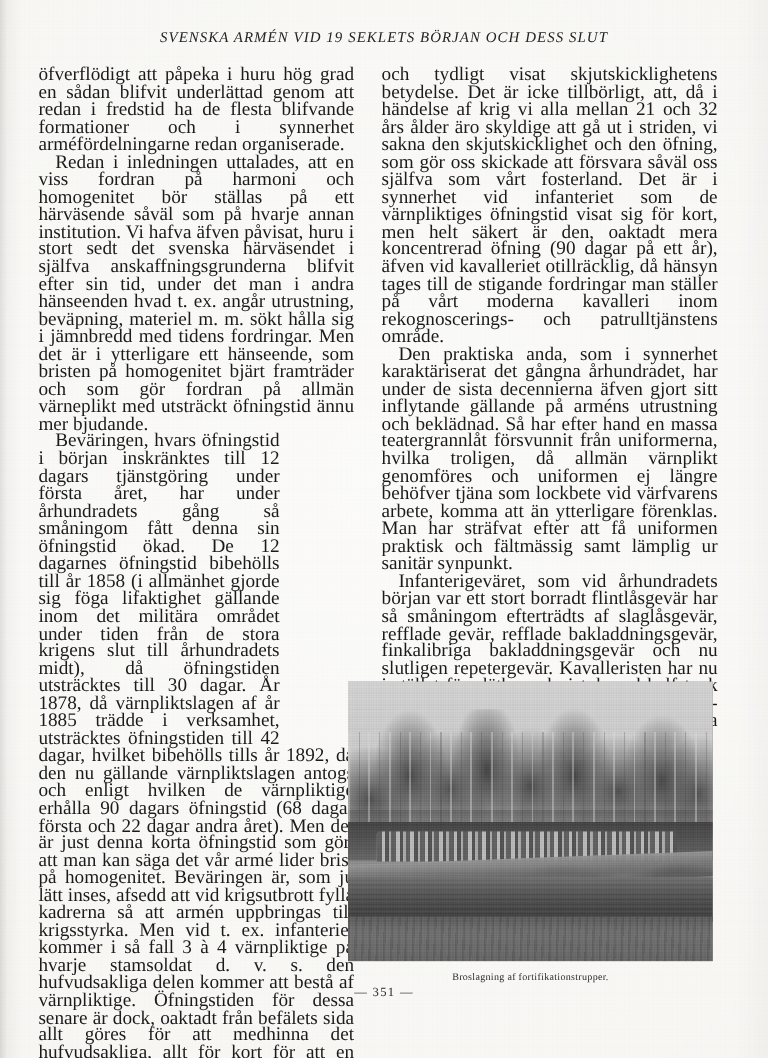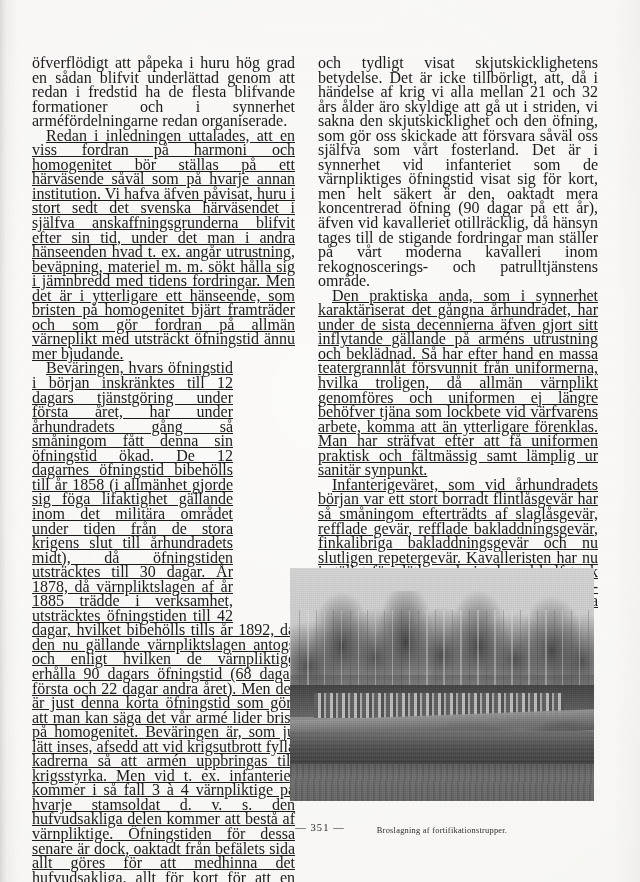--- a/index.html
+++ b/index.html
@@ -74,21 +74,20 @@
   }
   .col-left  { left: 0px;   width: 263px; }
   .col-right { left: 286px; width: 280px; }
 
   .col p {
     margin: 0;
     text-indent: 0;
   }
   .col p.indent {
     text-indent: 14px;
-    text-decoration: underline;
   }
 
   
   .photo-shim {
     float: right;
     width: 62px;
     height: 248px;
     shape-outside: inset(0);
   }
 
@@ -215,21 +214,21 @@
     position: absolute;
     inset: 0;
     background-image:
       repeating-linear-gradient(0deg, rgba(255,255,255,0.05) 0px, rgba(255,255,255,0.05) 1px, rgba(0,0,0,0.05) 1px, rgba(0,0,0,0.05) 2px),
       repeating-linear-gradient(90deg, rgba(255,255,255,0.04) 0px, rgba(255,255,255,0.04) 1px, rgba(0,0,0,0.04) 1px, rgba(0,0,0,0.04) 2px);
     opacity: 0.5;
     pointer-events: none;
   }
 
   .caption {
-    margin-top: 25px;
+    margin-top: 9px;
     text-align: center;
     font-size: 8.4px;
     letter-spacing: 0.25px;
     color: #2b2b2b;
   }
 
   
   .folio {
     position: absolute;
     top: 822px;
@@ -242,20 +241,21 @@
   }
 </style>
 </head>
 <body>
 
 <div id="paper"></div>
 <div id="grain"></div>
 
 <div id="page">
 
+  <div class="running-head">SVENSKA ARMÉN VID 19 SEKLETS BÖRJAN OCH DESS SLUT</div>
 
   <div class="columns">
 
     <div class="col col-left">
       <p>öfverflödigt att påpeka i huru hög grad en sådan blifvit underlättad genom att redan i fredstid ha de flesta blifvande formationer och i synnerhet arméfördelningarne redan organiserade.</p>
       <p class="indent">Redan i inledningen uttalades, att en viss fordran på harmoni och homogenitet bör ställas på ett härväsende såväl som på hvarje annan institution. Vi hafva äfven påvisat, huru i stort sedt det svenska härväsendet i själfva anskaffningsgrunderna blifvit efter sin tid, under det man i andra hänseenden hvad t. ex. angår utrustning, beväpning, materiel m. m. sökt hålla sig i jämnbredd med tidens fordringar. Men det är i ytterligare ett hänseende, som bristen på homogenitet bjärt framträder och som gör fordran på allmän värneplikt med utsträckt öfningstid ännu mer bjudande.</p>
       <p class="indent">
         <span class="photo-shim"></span>
         <span>Beväringen, hvars öfningstid i början inskränktes till 12 dagars tjänstgöring under första året, har under århundradets gång så småningom fått denna sin öfningstid ökad. De 12 dagarnes öfningstid bibehölls till år 1858 (i allmänhet gjorde sig föga lifaktighet gällande inom det militära området under tiden från de stora krigens slut till århundradets midt), då öfningstiden utsträcktes till 30 dagar. År 1878, då värnpliktslagen af år 1885 trädde i verksamhet, utsträcktes öfningstiden till 42 dagar, hvilket bibehölls tills år 1892, då den nu gällande värnpliktslagen antogs och enligt hvilken de värnpliktige erhålla 90 dagars öfningstid (68 dagar första och 22 dagar andra året). Men det är just denna korta öfningstid som gör, att man kan säga det vår armé lider brist på homogenitet. Beväringen är, som ju lätt inses, afsedd att vid krigsutbrott fylla kadrerna så att armén uppbringas till krigsstyrka. Men vid t. ex. infanteriet kommer i så fall 3 à 4 värnpliktige på hvarje stamsoldat d. v. s. den hufvudsakliga delen kommer att bestå af värnpliktige. Öfningstiden för dessa senare är dock, oaktadt från befälets sida allt göres för att medhinna det hufvudsakliga, allt för kort för att en svensk värnpliktig skulle kunna i skjutskicklighet, terrängens användande och bevaknings- och fält-tjänst uppfylla de fordringar, man måste ställa på en modern fältsoldat. Kriget i Transvaal har senast tillfylles klart</span>
       </p>

